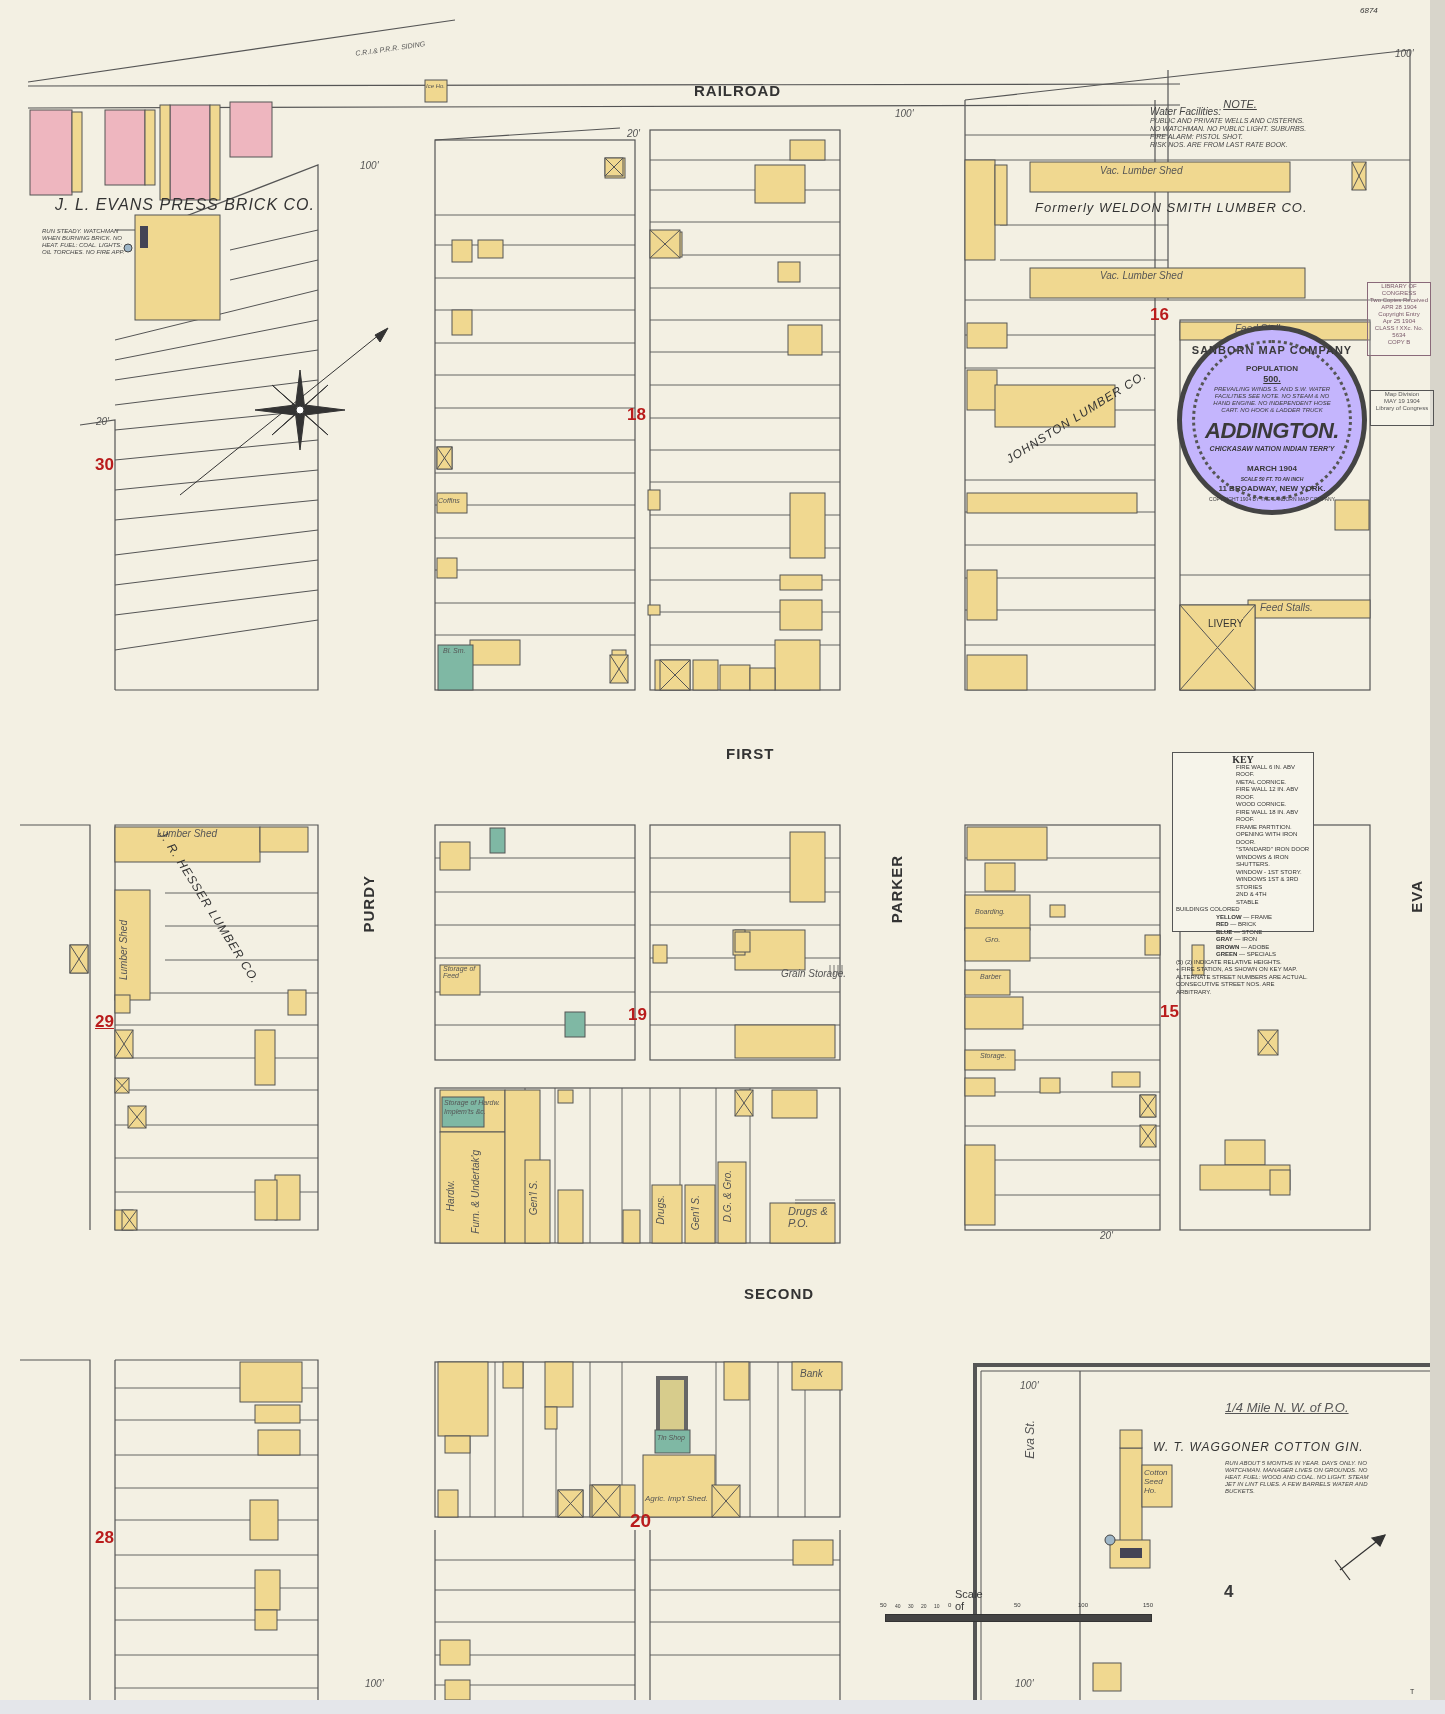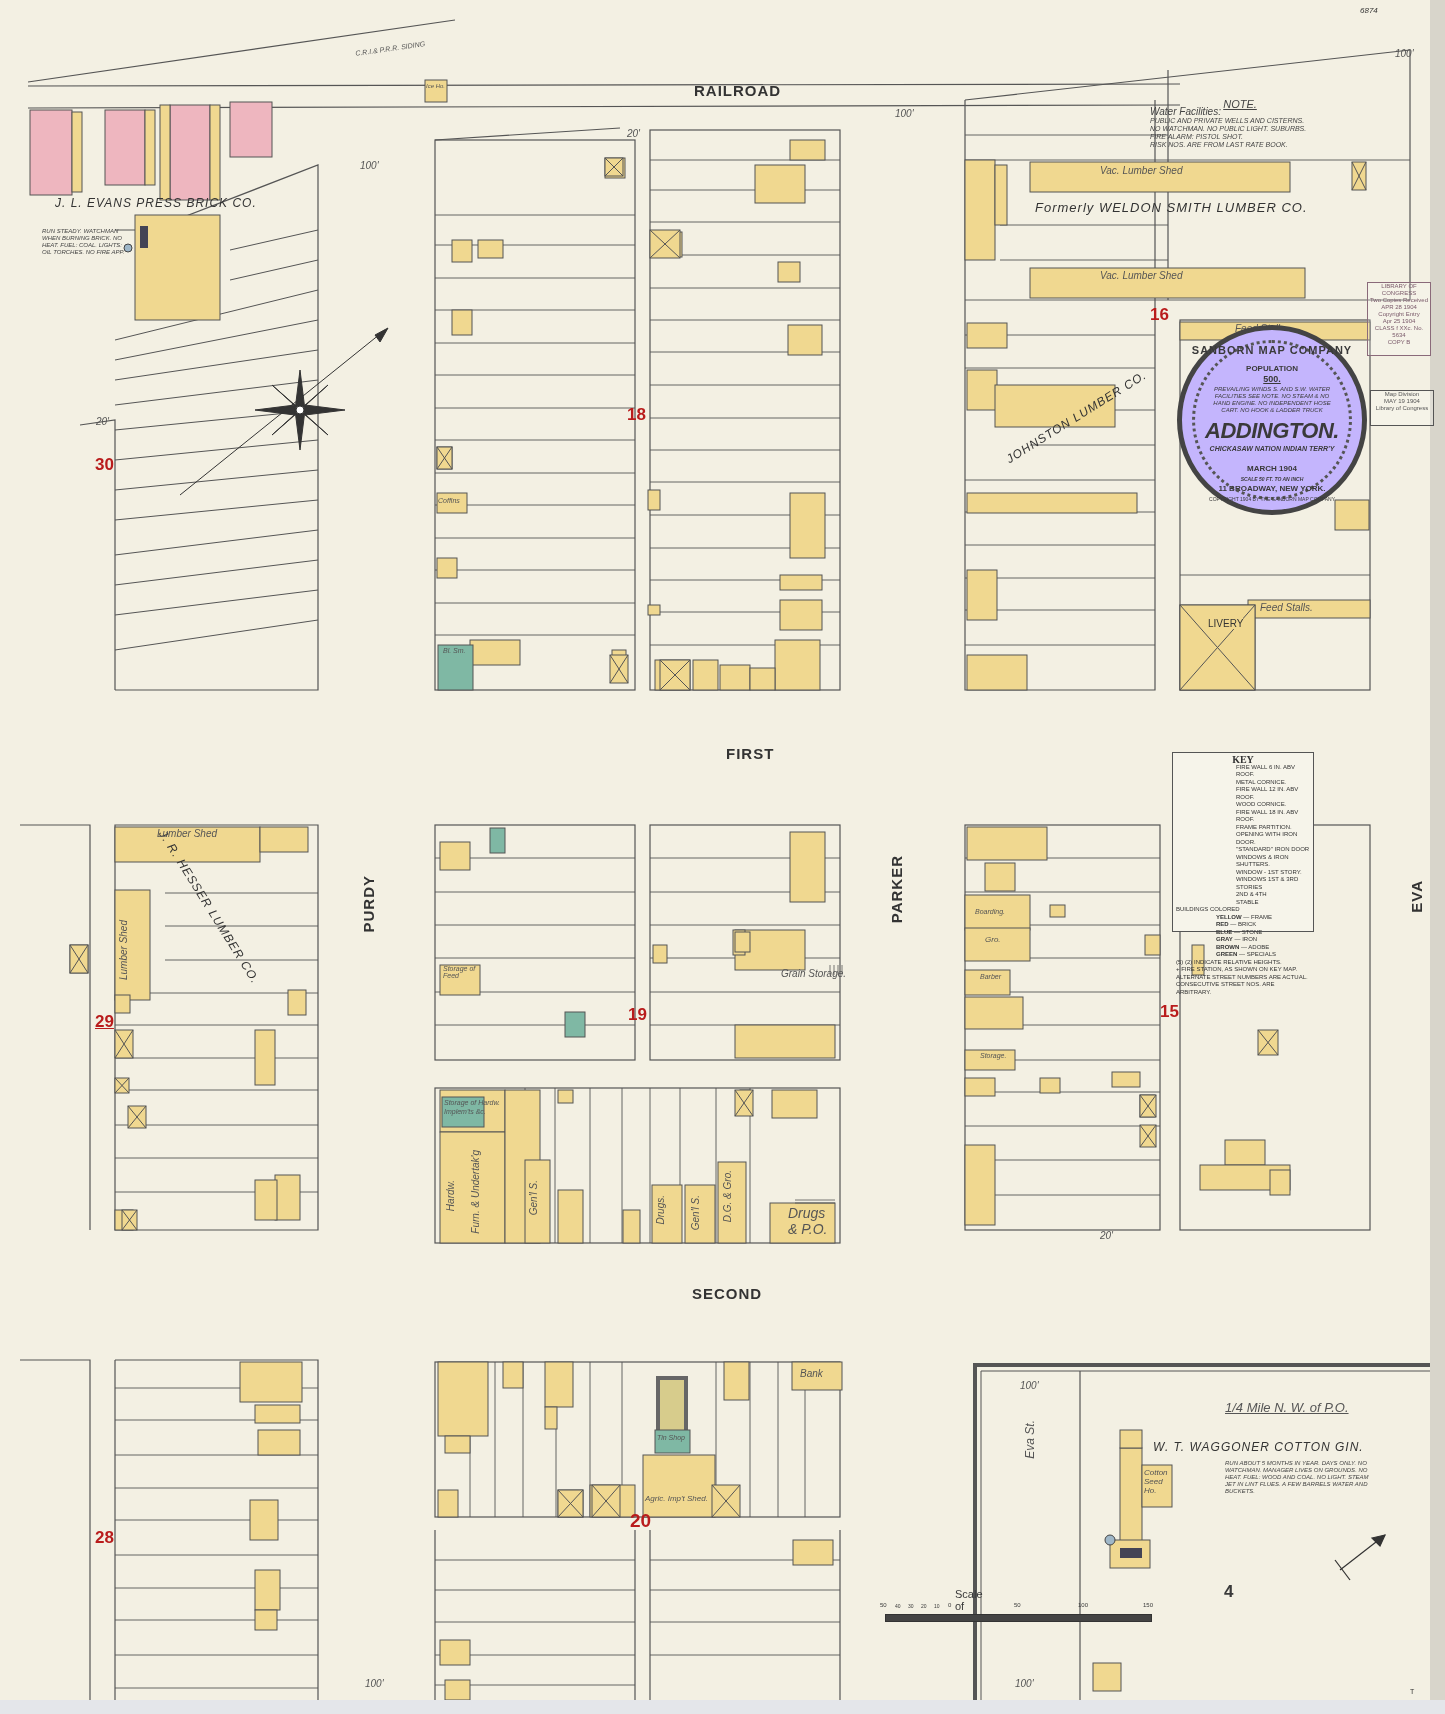--- a/index.html
+++ b/index.html
@@ -444,21 +444,21 @@
 
   <g stroke="#555" stroke-width="0.8">
     <path d="M830 965 L830 975 M834 965 L834 975 M838 965 L838 975 M842 965 L842 975"></path>
     <path d="M795 1200 L835 1200 M795 1203 L835 1203"></path>
   </g>
 </svg>
 
 <div class="lbl street" style="left:694px;top:82px;">RAILROAD</div>
 <div class="lbl ital" style="left:355px;top:45px;transform:rotate(-8deg);font-size:7px;">C.R.I.&amp; P.R.R. SIDING</div>
 <div class="lbl street" style="left:726px;top:745px;">FIRST</div>
-<div class="lbl street" style="left:692px;top:1285px;">SECOND</div>
+<div class="lbl street" style="left:744px;top:1285px;">SECOND</div>
 <div class="lbl street street-v" style="left:360px;top:875px;">PURDY</div>
 <div class="lbl street street-v" style="left:888px;top:855px;">PARKER</div>
 <div class="lbl street street-v" style="left:1408px;top:880px;">EVA</div>
 <div class="lbl ital street-v" style="left:1023px;top:1420px;font-size:12px;">Eva St.</div>
 
 <div class="lbl block" style="left:95px;top:455px;">30</div>
 <div class="lbl block" style="left:627px;top:405px;">18</div>
 <div class="lbl block" style="left:1150px;top:305px;">16</div>
 <div class="lbl block" style="left:95px;top:1012px;text-decoration:underline;">29</div>
 <div class="lbl block" style="left:628px;top:1005px;">19</div>
@@ -469,21 +469,21 @@
 <div class="lbl ital" style="left:360px;top:160px;">100'</div>
 <div class="lbl ital" style="left:96px;top:416px;">20'</div>
 <div class="lbl ital" style="left:895px;top:108px;">100'</div>
 <div class="lbl ital" style="left:1395px;top:48px;">100'</div>
 <div class="lbl ital" style="left:1020px;top:1380px;">100'</div>
 <div class="lbl ital" style="left:365px;top:1678px;">100'</div>
 <div class="lbl ital" style="left:1015px;top:1678px;">100'</div>
 <div class="lbl ital" style="left:627px;top:128px;">20'</div>
 <div class="lbl ital" style="left:1100px;top:1230px;">20'</div>
 
-<div class="lbl co" style="left:55px;top:196px;font-size:12px;">J. L. EVANS PRESS BRICK CO.</div>
+<div class="lbl co" style="left:55px;top:196px;font-size:16px;">J. L. EVANS PRESS BRICK CO.</div>
 <div class="lbl small" style="left:42px;top:228px;width:90px;white-space:normal;font-size:6px;line-height:7px;">RUN STEADY. WATCHMAN WHEN BURNING BRICK. NO HEAT. FUEL: COAL. LIGHTS: OIL TORCHES. NO FIRE APP.</div>
 <div class="lbl co" style="left:1035px;top:200px;">Formerly WELDON SMITH LUMBER CO.</div>
 <div class="lbl co" style="left:995px;top:410px;transform:rotate(-32deg);font-size:12px;">JOHNSTON LUMBER CO.</div>
 <div class="lbl co" style="left:120px;top:900px;transform:rotate(58deg);font-size:12px;">J. R. HESSER LUMBER CO.</div>
 
 <div class="lbl ital" style="left:157px;top:828px;">Lumber Shed</div>
 <div class="lbl ital street-v" style="left:118px;top:920px;">Lumber Shed</div>
 <div class="lbl ital" style="left:1100px;top:165px;">Vac. Lumber Shed</div>
 <div class="lbl ital" style="left:1100px;top:270px;">Vac. Lumber Shed</div>
 <div class="lbl ital" style="left:1235px;top:323px;">Feed Stalls.</div>
@@ -492,21 +492,21 @@
 <div class="lbl ital" style="left:443px;top:647px;font-size:7px;">Bl. Sm.</div>
 <div class="lbl ital" style="left:426px;top:83px;font-size:6px;">Ice Ho.</div>
 <div class="lbl ital" style="left:438px;top:497px;font-size:7px;">Coffins</div>
 <div class="lbl ital" style="left:444px;top:1098px;font-size:7px;white-space:normal;width:72px;line-height:9px;">Storage of Hardw. Implem'ts &amp;c.</div>
 <div class="lbl ital street-v" style="left:445px;top:1180px;">Hardw.</div>
 <div class="lbl ital street-v" style="left:470px;top:1150px;">Furn. &amp; Undertak'g</div>
 <div class="lbl ital street-v" style="left:528px;top:1180px;">Gen'l S.</div>
 <div class="lbl ital street-v" style="left:655px;top:1195px;">Drugs.</div>
 <div class="lbl ital street-v" style="left:690px;top:1195px;">Gen'l S.</div>
 <div class="lbl ital street-v" style="left:722px;top:1170px;">D.G. &amp; Gro.</div>
-<div class="lbl ital" style="left:788px;top:1205px;font-size:14px;white-space:normal;width:42px;">Drugs &amp; P.O.</div>
+<div class="lbl ital" style="left:788px;top:1205px;font-size:11px;white-space:normal;width:42px;">Drugs &amp; P.O.</div>
 <div class="lbl ital" style="left:745px;top:968px;margin-left:36px;">Grain Storage.</div>
 <div class="lbl ital" style="left:443px;top:965px;font-size:7px;width:35px;white-space:normal;">Storage of Feed</div>
 <div class="lbl ital" style="left:800px;top:1368px;">Bank</div>
 <div class="lbl ital" style="left:657px;top:1434px;font-size:7px;">Tin Shop</div>
 <div class="lbl ital" style="left:645px;top:1494px;font-size:8px;">Agric. Imp't Shed.</div>
 <div class="lbl ital" style="left:975px;top:908px;font-size:7px;">Boarding.</div>
 <div class="lbl ital" style="left:985px;top:935px;font-size:8px;">Gro.</div>
 <div class="lbl ital" style="left:980px;top:973px;font-size:7px;">Barber</div>
 <div class="lbl ital" style="left:980px;top:1052px;font-size:7px;">Storage.</div>
 

